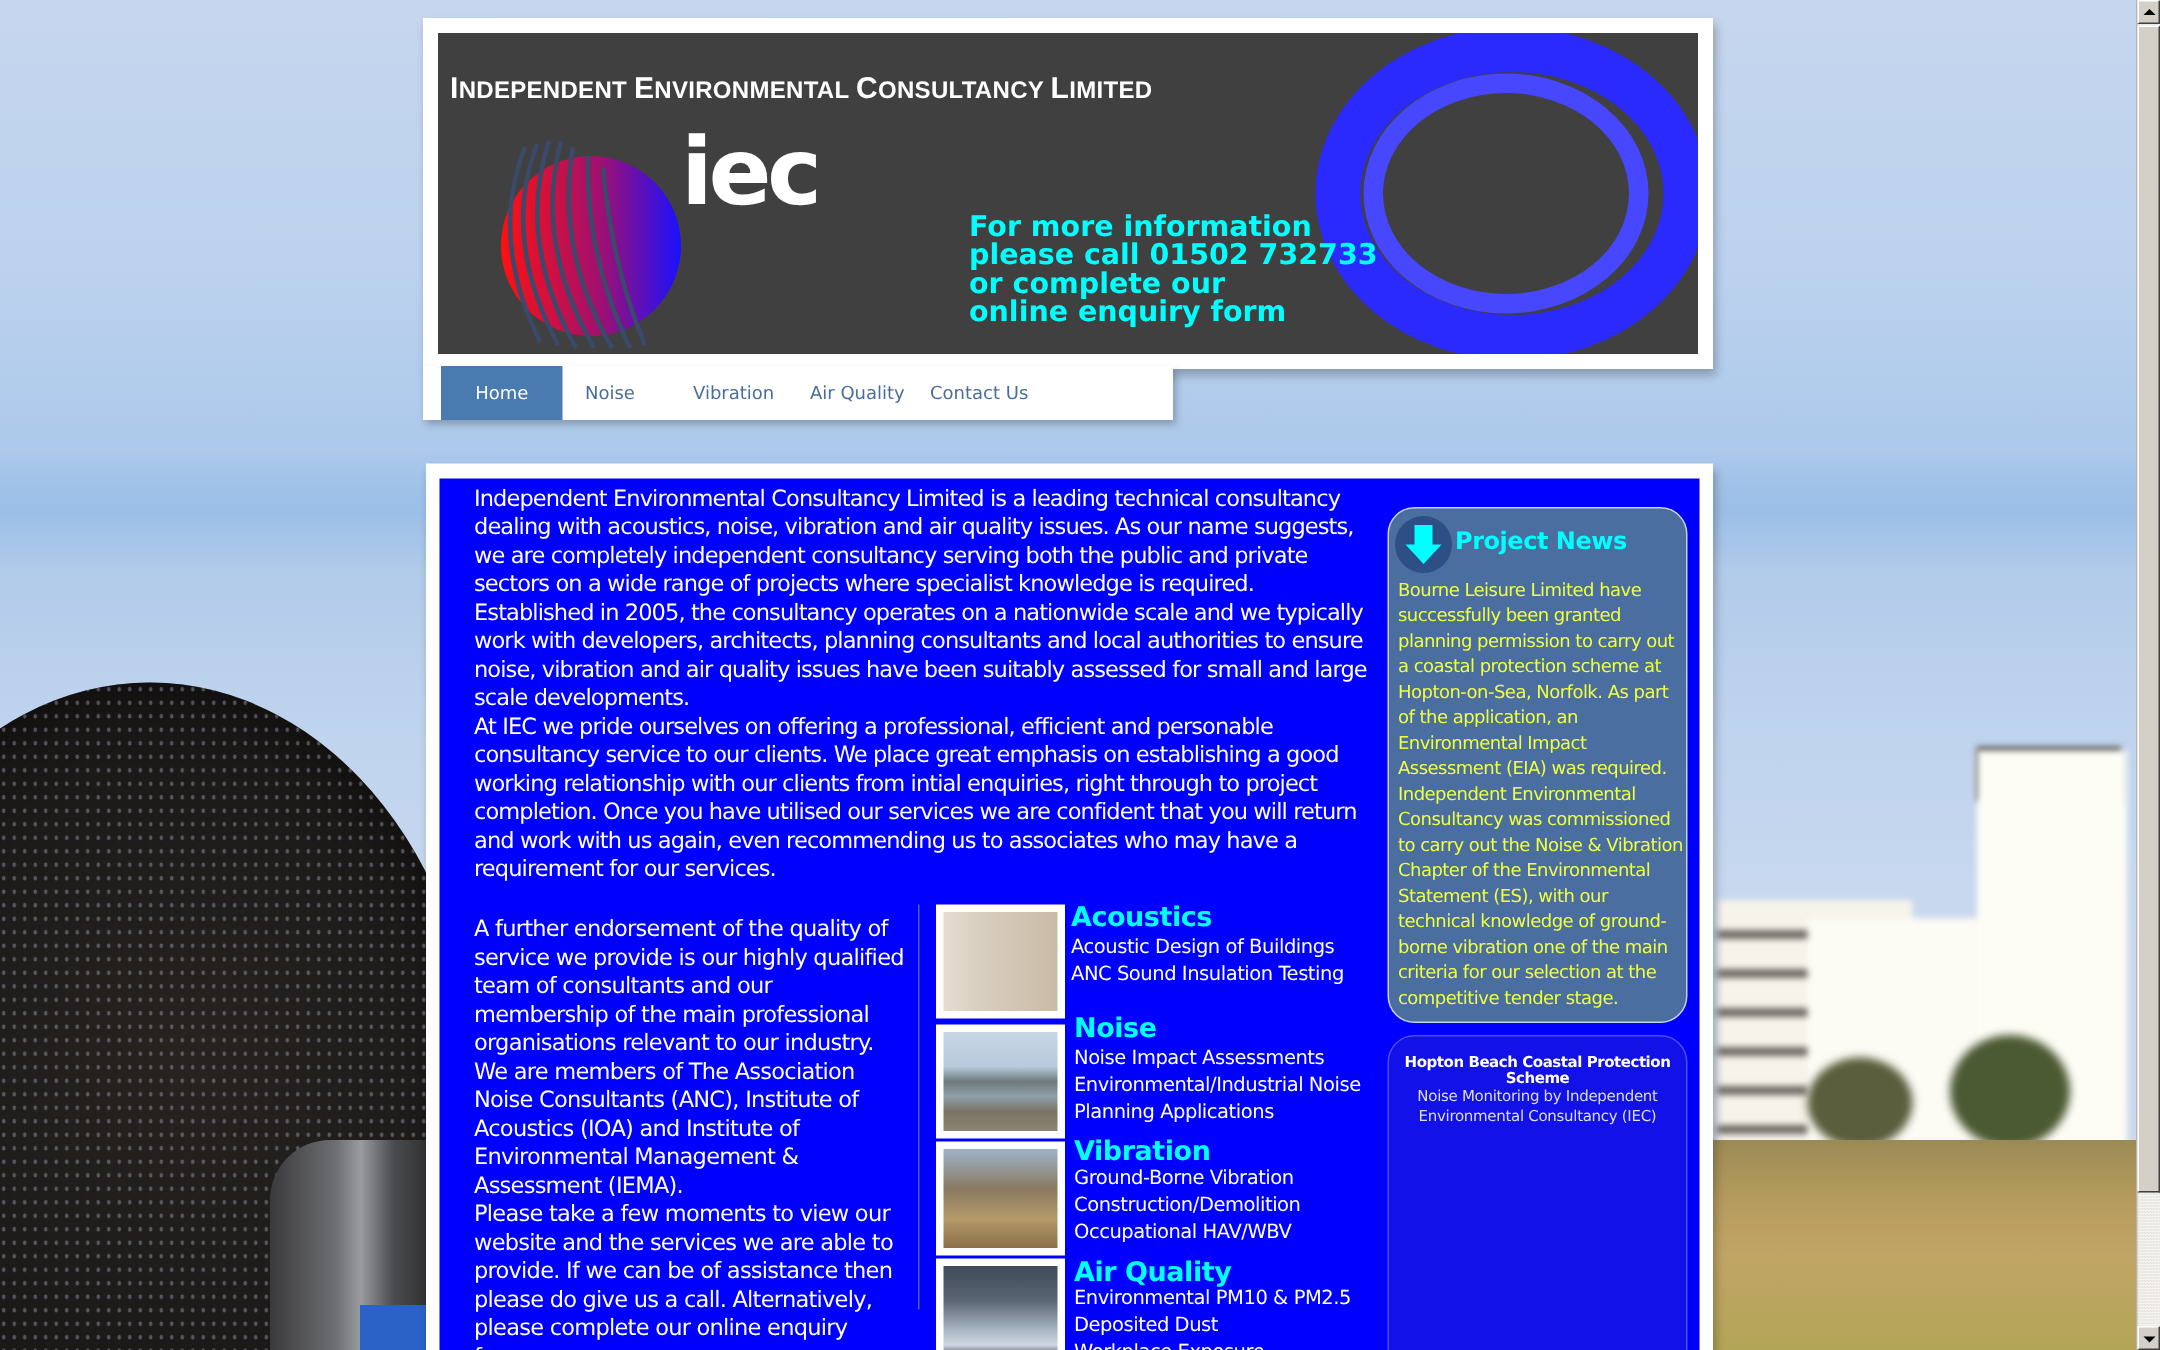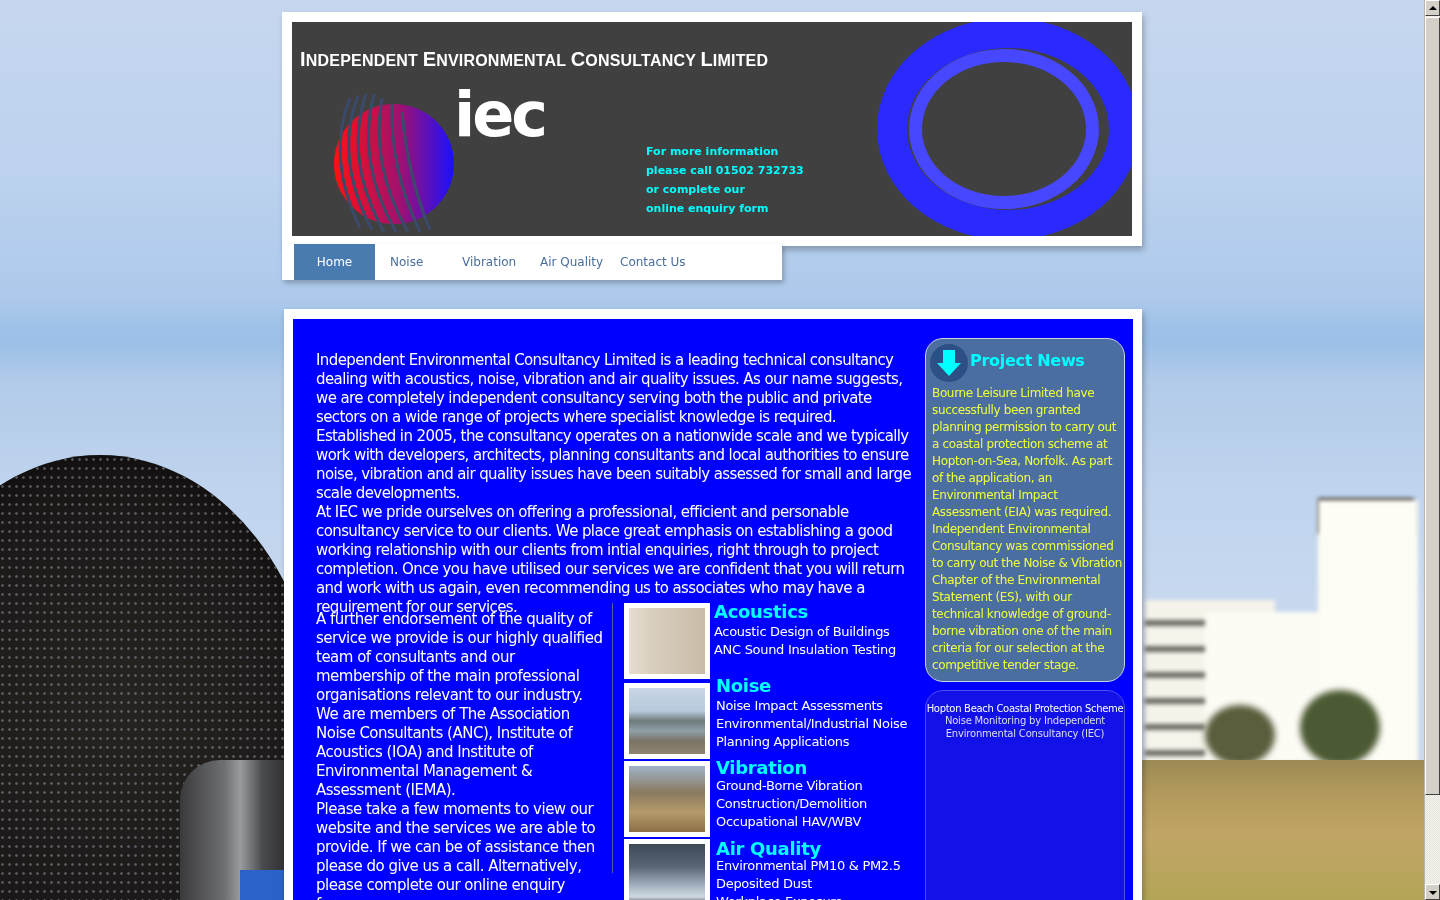--- a/index.html
+++ b/index.html
@@ -37,38 +37,38 @@
   .header-card { position:absolute; left:282px; top:12px; width:860px; height:234px; background:#fff;
     box-shadow:2px 4px 6px rgba(0,0,0,.25); }
   .banner { position:absolute; left:10px; top:10px; width:840px; height:214px; background:#404040; overflow:hidden; }
   .banner .title { position:absolute; left:8px; top:26px; color:#fff; font-family:"Liberation Sans",sans-serif;
     font-weight:bold; font-size:16px; font-variant:small-caps; letter-spacing:.2px; white-space:nowrap; }
   .banner .title .big { font-size:20px; }
   .banner .subtitle { position:absolute; left:112px; top:59px; color:#fff; font-family:"Liberation Sans",sans-serif;
     font-weight:bold; font-size:16px; white-space:nowrap; }
   .banner .iec { position:absolute; left:162px; top:62px; color:#fff; font-family:"DejaVu Sans",sans-serif;
     font-weight:bold; font-size:62px; letter-spacing:-3px; line-height:1; }
-  .banner .info { position:absolute; left:354px; top:120px; color:#00ffff; font-weight:bold; font-size:11px; line-height:19px; }
+  .banner .info { position:absolute; left:354px; top:120px; color:#00ffff; font-weight:bold; font-size:19px; line-height:19px; }
   .banner .ring-outer { position:absolute; left:585px; top:-4px; width:262px; height:222px; border-radius:50%;
     border:30px solid #2a2aff; box-sizing:border-box; }
   .banner .ring-inner { position:absolute; left:617px; top:27px; width:190px; height:160px; border-radius:50%;
     border:13px solid #4747ff; box-sizing:border-box; }
   .banner .globe { position:absolute; left:28px; top:66px; width:140px; height:150px; }
 
   
   .nav { position:absolute; left:282px; top:244px; width:500px; height:36px; background:#fff;
     box-shadow:2px 3px 5px rgba(0,0,0,.25); font-family:"DejaVu Sans",sans-serif; font-size:12px; }
   .nav-item { position:absolute; top:0; height:36px; line-height:36px; color:#4a6e9c; text-decoration:none; cursor:pointer; }
   .nav-item.active { background:#4a7bb0; color:#fff; }
 
   
   .main-card { position:absolute; left:284px; top:309px; width:858px; height:620px; background:#fff;
     box-shadow:2px 4px 6px rgba(0,0,0,.25); }
   .main-blue { position:absolute; left:9px; top:10px; width:840px; height:620px; background:#0000ff; overflow:hidden; }
-  .intro { position:absolute; left:23px; top:32px; width:605px; color:#fff; font-size:15px; line-height:19px;
+  .intro { position:absolute; left:23px; top:4px; width:605px; color:#fff; font-size:15px; line-height:19px;
     font-family:"DejaVu Sans",sans-serif; letter-spacing:-.6px; }
   .intro p { margin:0; }
   .left-col { position:absolute; left:23px; top:291px; width:290px; color:#fff; font-size:15px; line-height:19px;
     letter-spacing:-.5px; }
   .left-col p { margin:0; }
   .divider { position:absolute; left:319px; top:284px; width:1px; height:270px; background:#5a5aa8; }
 
   .service { position:absolute; left:331px; }
   .service .thumb { position:absolute; left:0; top:0; width:86px; height:76px; background:#fff; }
   .service .thumb .pic { position:absolute; left:5px; top:5px; width:76px; height:66px; }
@@ -83,21 +83,21 @@
 
   
   .news { position:absolute; left:632px; top:19px; width:200px; height:344px; border-radius:18px;
     background:#4a6ea0; border:1px solid #c8d2e6; box-sizing:border-box; }
   .news .icon-circle { position:absolute; left:4px; top:5px; width:38px; height:38px; border-radius:50%; background:#2e4f86; }
   .news .title { position:absolute; left:44px; top:12px; color:#00ffff; font-weight:bold; font-size:16px; white-space:nowrap; letter-spacing:-.3px; }
   .news .body { position:absolute; left:6px; top:46px; width:192px; color:#f0ff40; font-size:12px; line-height:17px; letter-spacing:-.35px; }
 
   .video-box { position:absolute; left:632px; top:371px; width:200px; height:260px; border-radius:18px;
     background:#1111e8; border:1px solid #4d4df0; box-sizing:border-box; text-align:center; }
-  .video-box .v-title { display:block; margin-top:12px; color:#fff; font-weight:normal; font-size:10px; letter-spacing:-.3px; }
+  .video-box .v-title { display:block; margin-top:12px; color:#fff; font-weight:bold; font-size:10px; letter-spacing:-.3px; }
   .video-box .v-sub { display:block; color:#dde; font-size:10px; line-height:13px; letter-spacing:-.2px; }
 
   
   .scrollbar { position:absolute; left:1424px; top:0; width:16px; height:900px; background:#ece9e2;
     background-image:repeating-conic-gradient(#e6e3dc 0 25%, #f6f4ef 0 50%); background-size:2px 2px; border-left:1px solid #b8b4aa; box-sizing:border-box; }
   .scrollbar .arrow { position:absolute; left:0; width:15px; height:16px; background:#d4d0c8;
     border:1px solid #fff; border-right-color:#404040; border-bottom-color:#404040; box-sizing:border-box; }
   .scrollbar .arrow.up { top:0; }
   .scrollbar .arrow.down { bottom:0; }
   .scrollbar .arrow span { position:absolute; left:3px; width:0; height:0; border-left:4px solid transparent; border-right:4px solid transparent; }

